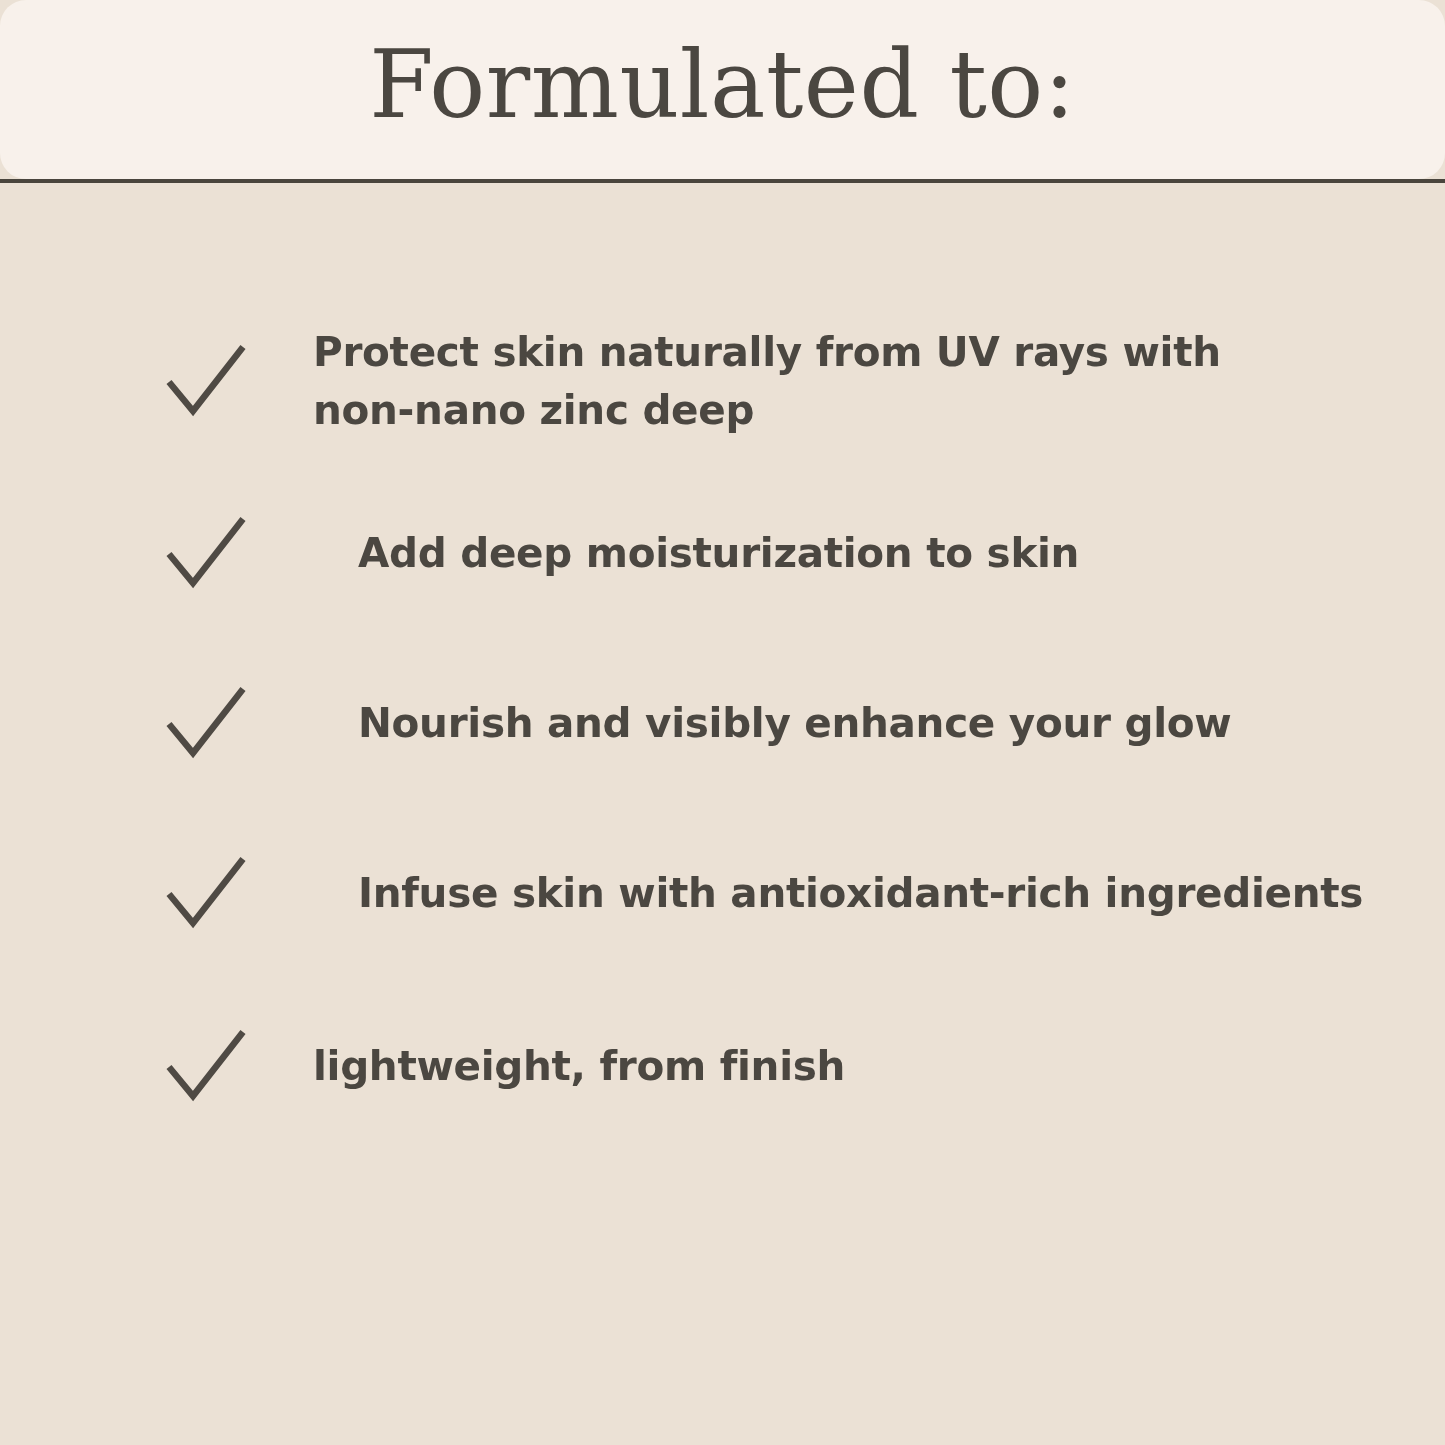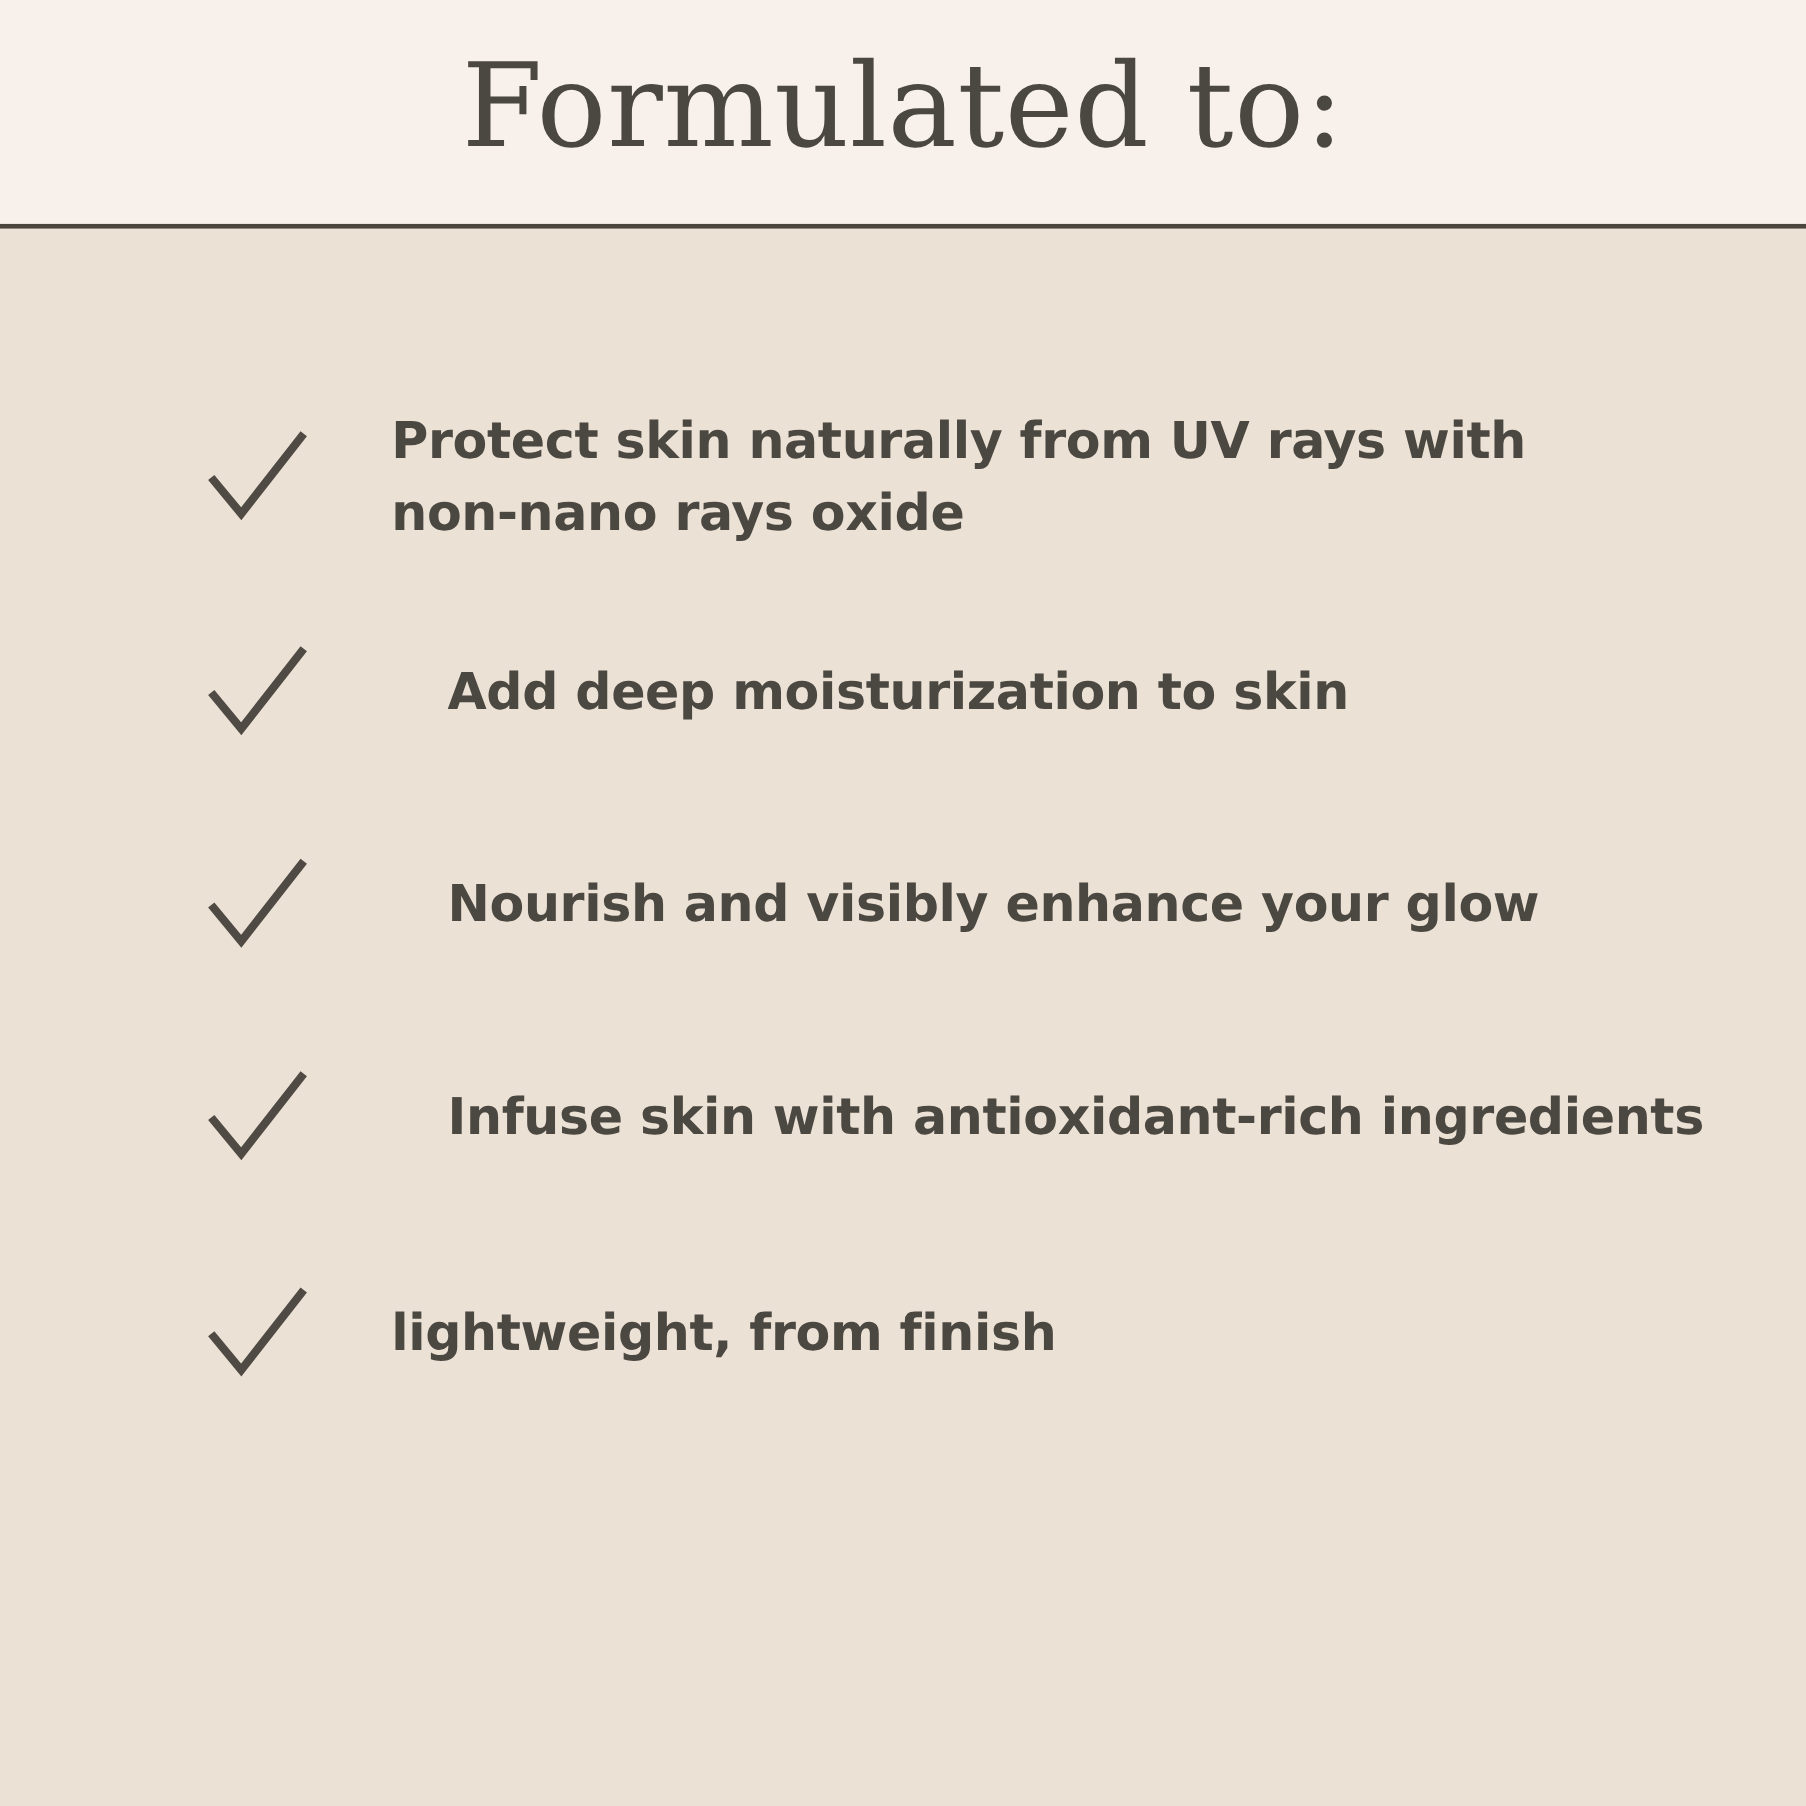--- a/index.html
+++ b/index.html
@@ -26,20 +26,21 @@
 
   
   .header {
     position: relative;
     height: 179px;
     flex: 0 0 179px;
     background: #F8F1EB;
     display: flex;
     align-items: center;
     justify-content: center;
+    border-radius: 26px;
   }
 
   .header-title {
     font-family: "DejaVu Serif", "Liberation Serif", serif;
     font-weight: 400;
     font-size: 93px;
     line-height: 1;
     letter-spacing: 0.5px;
     color: #4B4741;
     margin: 0;
@@ -139,21 +140,21 @@
     <ul class="benefit-list">
 
       <li class="benefit-item h-two">
         <span class="check-wrap">
           <svg viewBox="0 0 86 86" aria-hidden="true">
             <path d="M6 44 L30 73 L80 9"></path>
           </svg>
         </span>
         <span class="benefit-text">
           <span class="ln">Protect skin naturally from UV rays with</span>
-          <span class="ln">non-nano rays oxide</span>
+          <span class="ln">non-nano zinc deep</span>
         </span>
       </li>
 
       <li class="benefit-item h-one">
         <span class="check-wrap">
           <svg viewBox="0 0 86 86" aria-hidden="true">
             <path d="M6 44 L30 73 L80 9"></path>
           </svg>
         </span>
         <span class="benefit-text">

